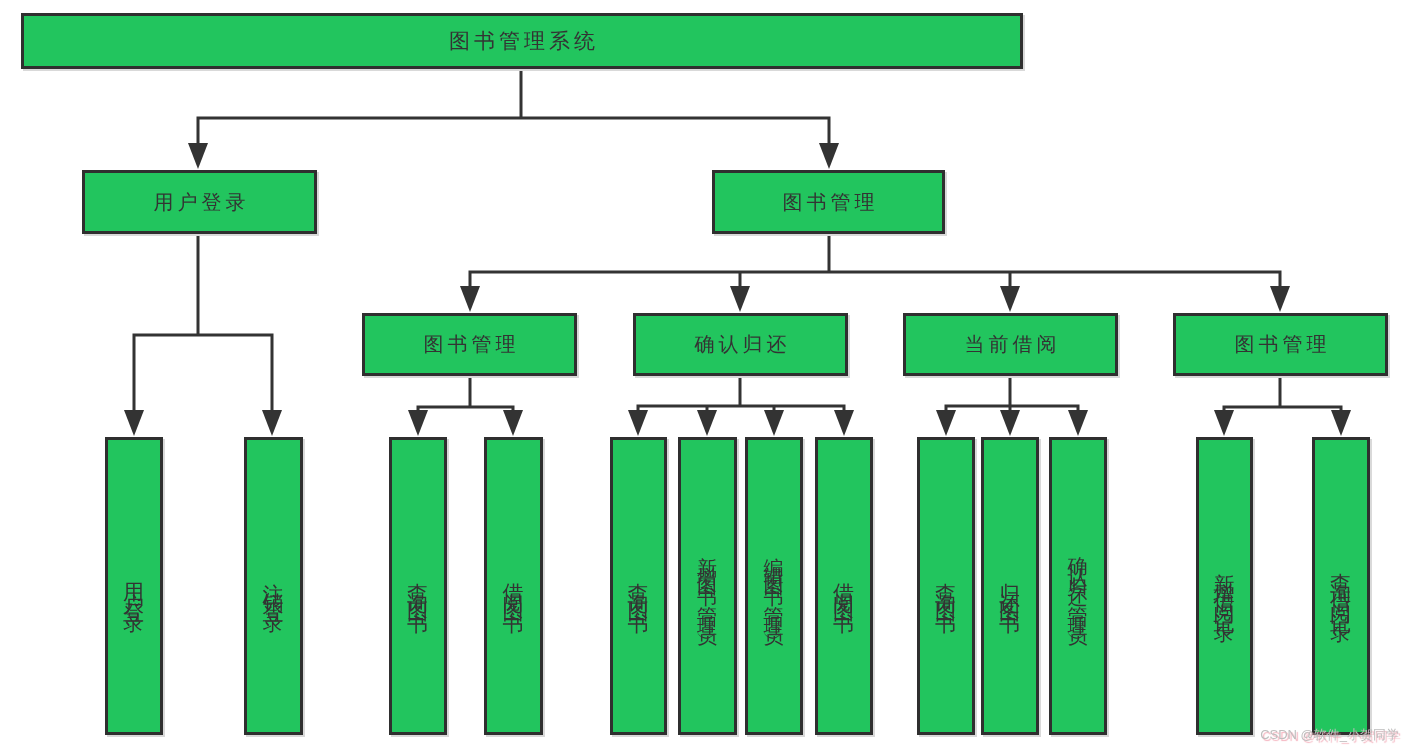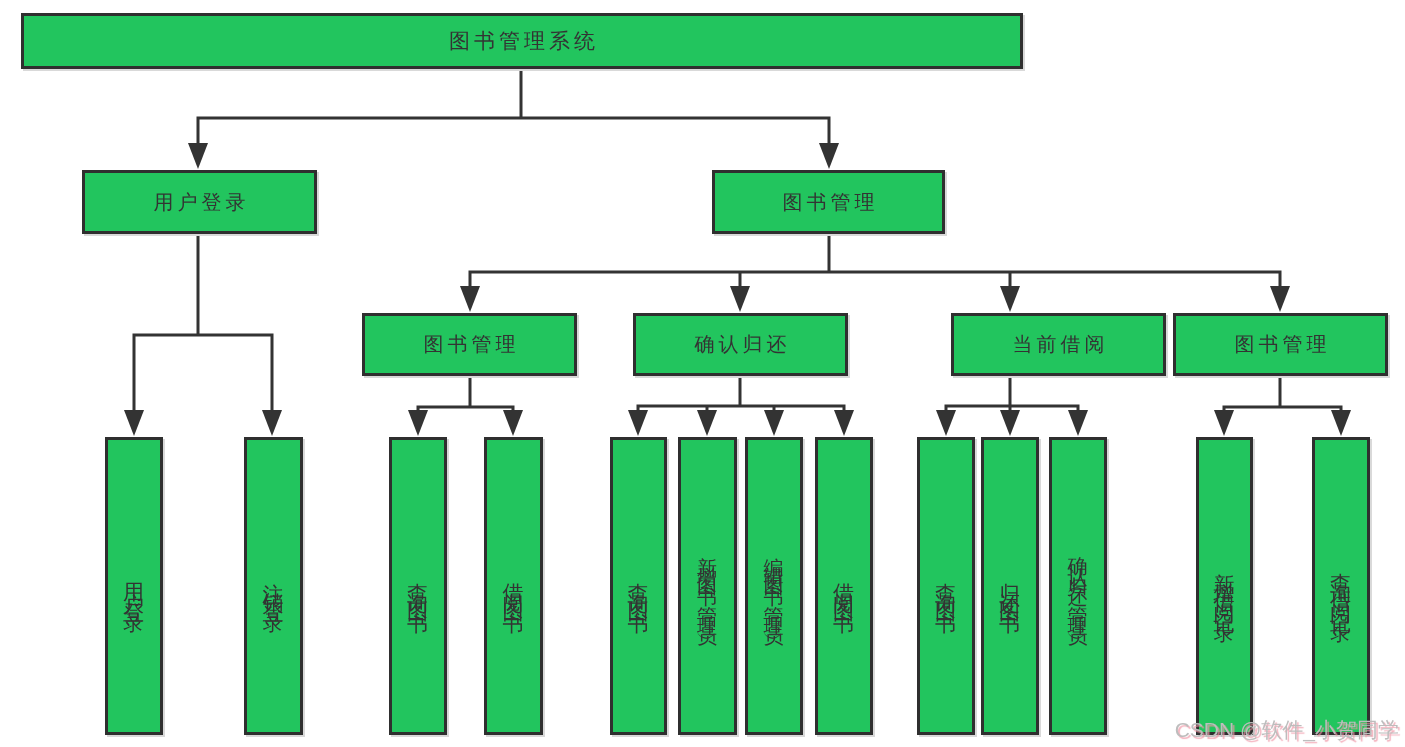--- a/index.html
+++ b/index.html
@@ -62,21 +62,21 @@
   }
   .vtext.long {
     font-size: 20px;
     letter-spacing: 10px;
   }
   .watermark {
     position: absolute;
     right: 6px;
     bottom: 3px;
     z-index: 2;
-    font-size: 21px;
+    font-size: 13px;
     color: #bdbdbd;
     text-shadow: 2px 2px 1px rgba(240, 150, 165, 0.75);
     white-space: nowrap;
   }
 </style>
 </head>
 <body>
 
 <div class="canvas">
 
@@ -141,21 +141,21 @@
   <div class="box" style="left:712px; top:170px; width:233px; height:64px;">
     <span class="hlabel">图书管理</span>
   </div>
 
   <div class="box" style="left:362px; top:313px; width:215px; height:63px;">
     <span class="hlabel">图书管理</span>
   </div>
   <div class="box" style="left:633px; top:313px; width:215px; height:63px;">
     <span class="hlabel">确认归还</span>
   </div>
-  <div class="box" style="left:903px; top:313px; width:215px; height:63px;margin-left:48px;">
+  <div class="box" style="left:903px; top:313px; width:215px; height:63px;">
     <span class="hlabel">当前借阅</span>
   </div>
   <div class="box" style="left:1173px; top:313px; width:215px; height:63px;">
     <span class="hlabel">图书管理</span>
   </div>
 
   <div class="box" style="left:105px; top:437px; width:58px; height:298px;">
     <span class="vtext">用户登录</span>
   </div>
   <div class="box" style="left:244px; top:437px; width:59px; height:298px;">

